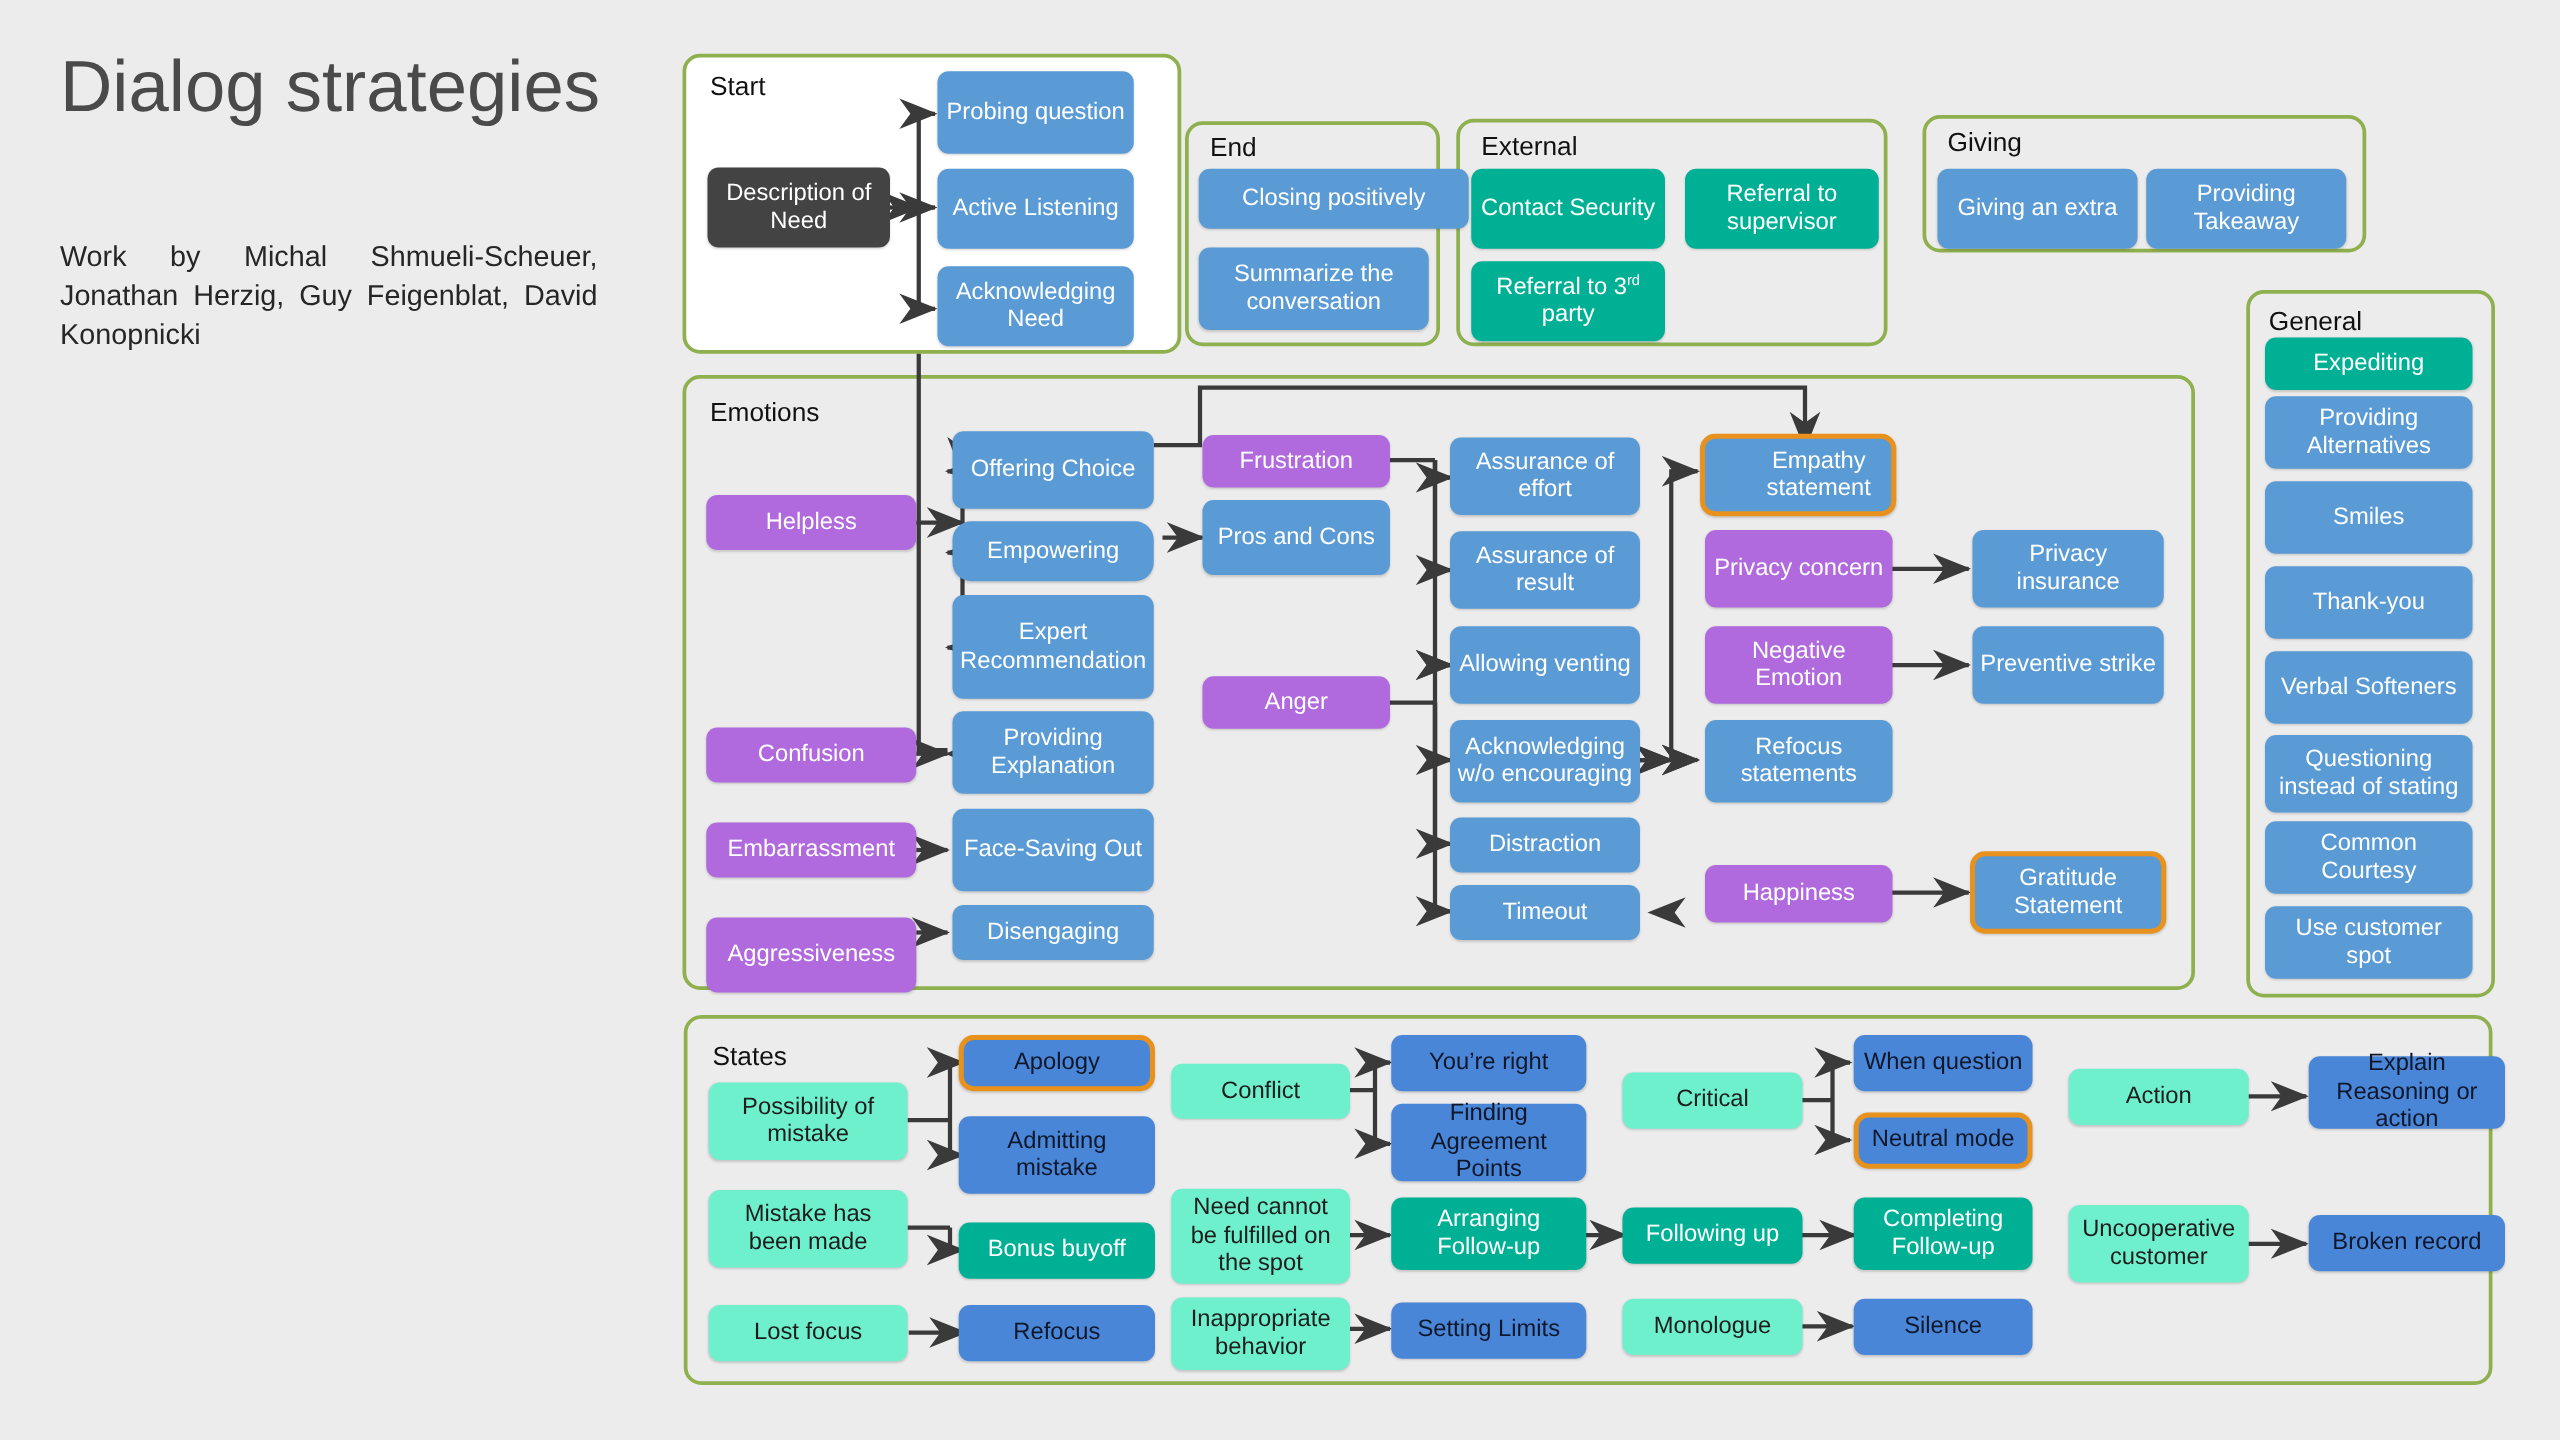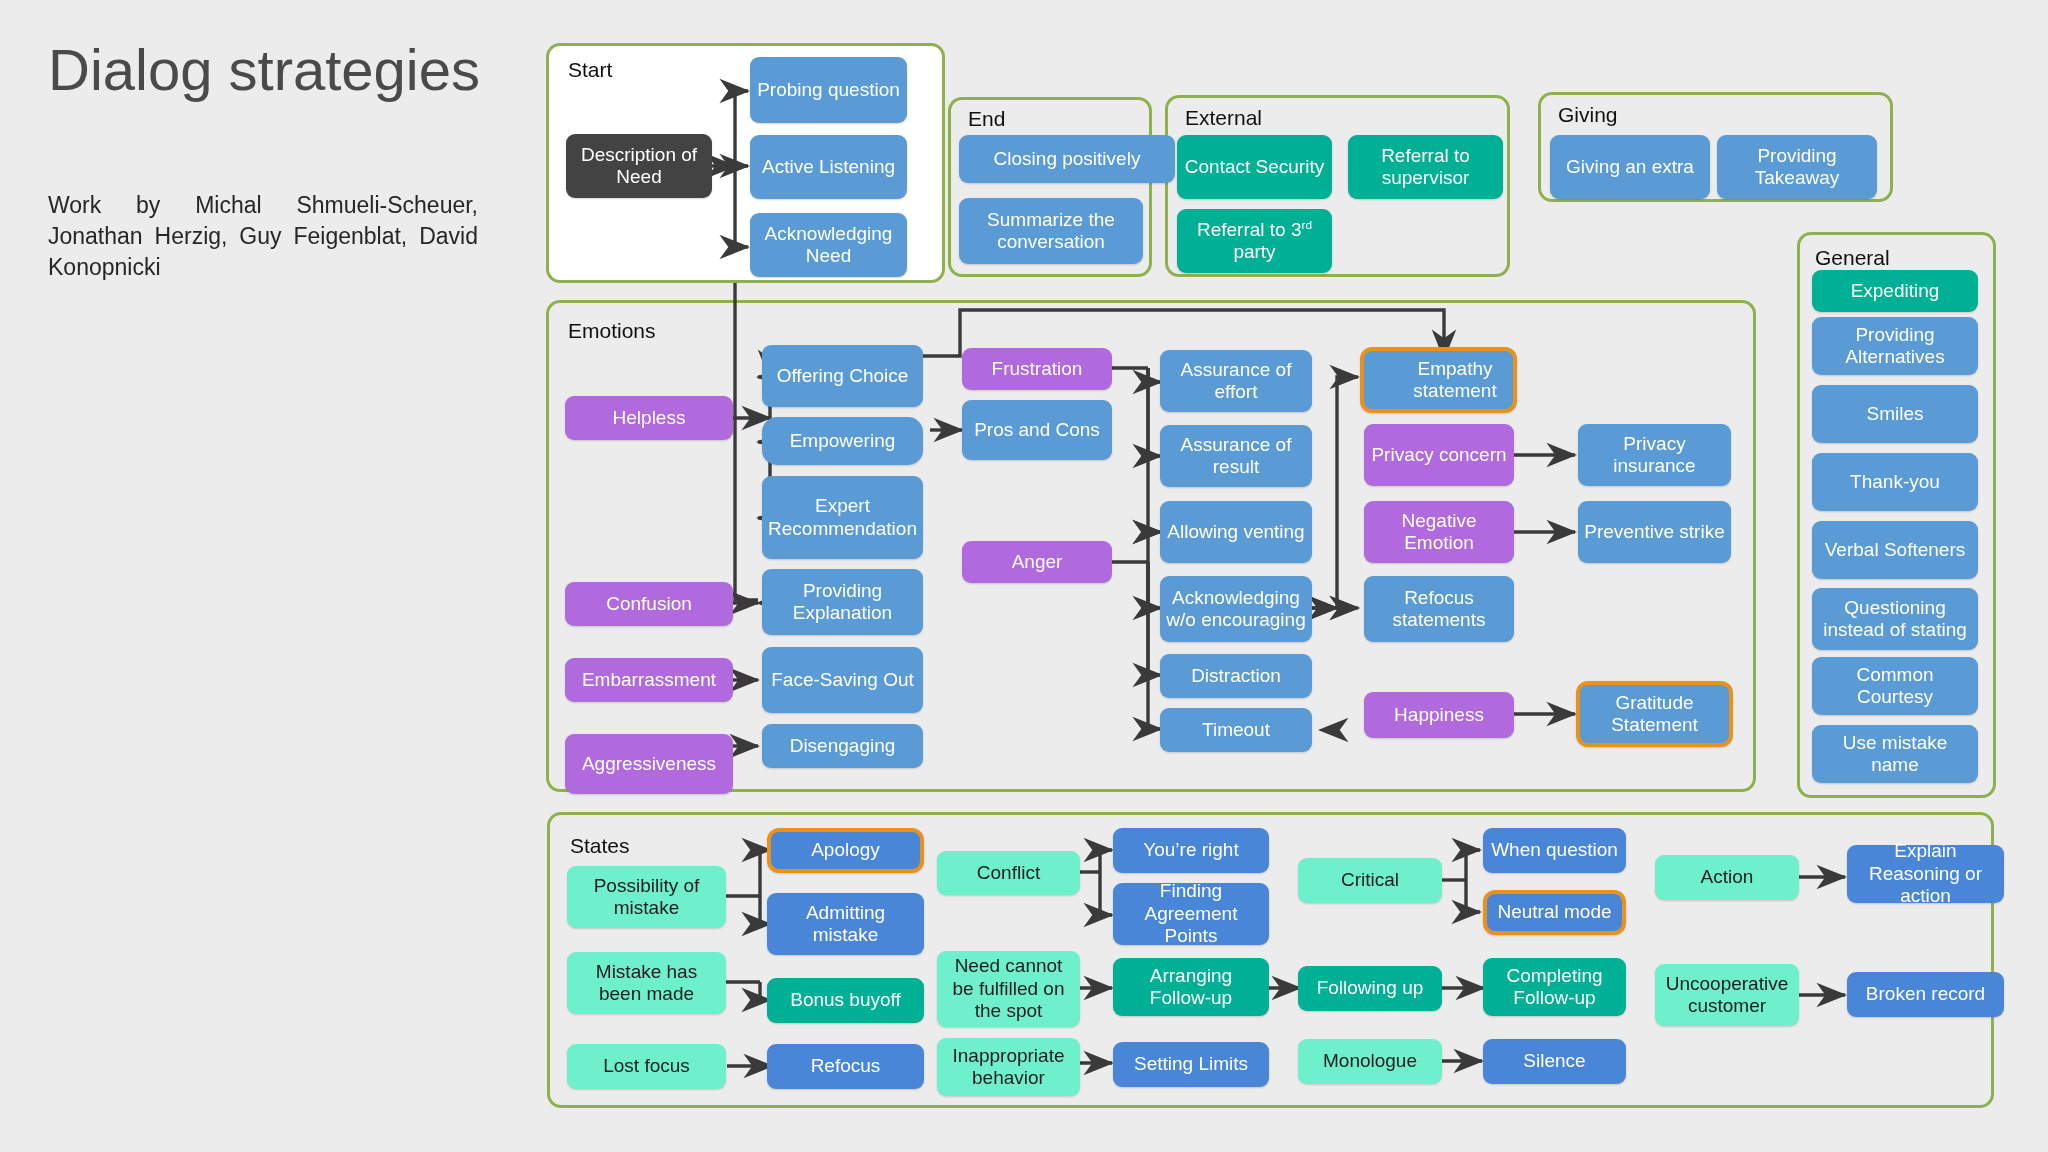--- a/index.html
+++ b/index.html
@@ -47,21 +47,21 @@
     border-radius:9px;
     display:flex;align-items:center;justify-content:center;
     text-align:center;
     font-size:19px;
     line-height:1.18;
     padding:2px 6px;
     color:#ffffff;
     box-shadow:0 1px 2px rgba(0,0,0,0.16);
   }
   .n-blue   {background:#5b9bd5;color:#fff;}
-  .n-blue2  {background:#4a86d8;color:#ffffff;}
+  .n-blue2  {background:#4a86d8;color:#0f172a;}
   .n-purple {background:#b06ade;color:#fff;}
   .n-teal   {background:#00b094;color:#fff;}
   .n-mint   {background:#6ef0cd;color:#1d1d1d;}
   .n-dark   {background:#434343;color:#fff;}
   .hl{border:4px solid #e8921d;border-radius:12px;}
   .sup{font-size:0.62em;vertical-align:super;line-height:0;}
 </style>
 </head>
 <body>
 
@@ -206,21 +206,21 @@
   <div class="node n-blue" style="left:1550px;top:135px;width:160px;height:64px;">Giving an extra</div>
   <div class="node n-blue" style="left:1717px;top:135px;width:160px;height:64px;">Providing Takeaway</div>
 
   <div class="node n-teal" style="left:1812px;top:270px;width:166px;height:42px;">Expediting</div>
   <div class="node n-blue" style="left:1812px;top:317px;width:166px;height:58px;">Providing Alternatives</div>
   <div class="node n-blue" style="left:1812px;top:385px;width:166px;height:58px;">Smiles</div>
   <div class="node n-blue" style="left:1812px;top:453px;width:166px;height:58px;">Thank-you</div>
   <div class="node n-blue" style="left:1812px;top:521px;width:166px;height:58px;">Verbal Softeners</div>
   <div class="node n-blue" style="left:1812px;top:588px;width:166px;height:62px;">Questioning instead of stating</div>
   <div class="node n-blue" style="left:1812px;top:657px;width:166px;height:58px;">Common Courtesy</div>
-  <div class="node n-blue" style="left:1812px;top:725px;width:166px;height:58px;">Use mistake name</div>
+  <div class="node n-blue" style="left:1812px;top:725px;width:166px;height:58px;">Use customer spot</div>
 
   <div class="node n-purple" style="left:565px;top:396px;width:168px;height:44px;">Helpless</div>
   <div class="node n-purple" style="left:565px;top:582px;width:168px;height:44px;">Confusion</div>
   <div class="node n-purple" style="left:565px;top:658px;width:168px;height:44px;">Embarrassment</div>
   <div class="node n-purple" style="left:565px;top:734px;width:168px;height:60px;">Aggressiveness</div>
 
   <div class="node n-blue" style="left:762px;top:345px;width:161px;height:62px;">Offering Choice</div>
   <div class="node n-blue" style="left:762px;top:417px;width:161px;height:48px;border-radius:15px;">Empowering</div>
   <div class="node n-blue" style="left:762px;top:476px;width:161px;height:83px;">Expert Recommendation</div>
   <div class="node n-blue" style="left:762px;top:569px;width:161px;height:66px;">Providing Explanation</div>

